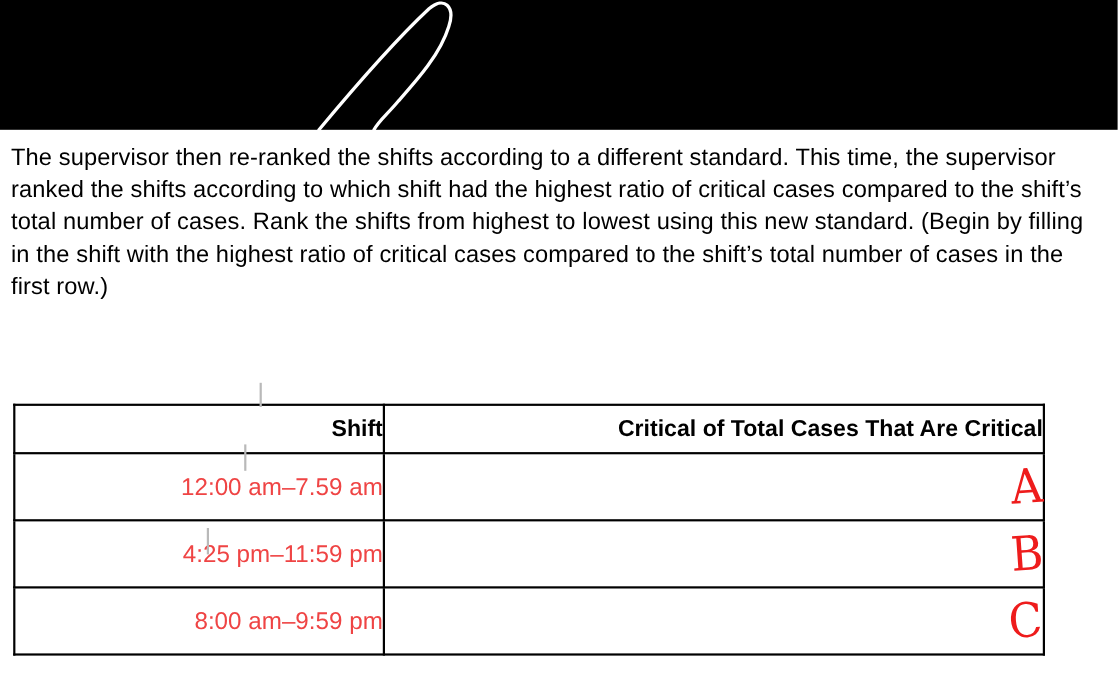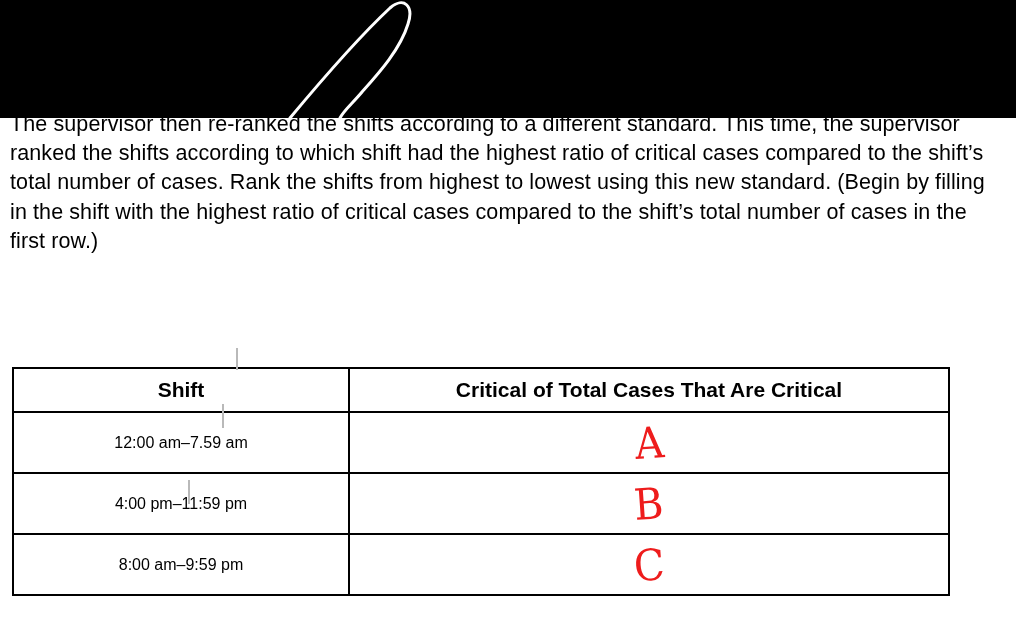--- a/index.html
+++ b/index.html
@@ -28,21 +28,21 @@
     position: absolute;
     left: 0;
     top: 0;
     width: 1016px;
     height: 120px;
   }
 
   .question-text {
     position: absolute;
     left: 10px;
-    top: 110px;
+    top: 129px;
     width: 996px;
     font-size: 21.5px;
     line-height: 1.36;
     color: #000000;
     letter-spacing: 0.1px;
   }
 
   .table-wrap {
     position: absolute;
     left: 12px;
@@ -51,36 +51,36 @@
   }
   table.shift-table {
     border-collapse: collapse;
     width: 936px;
     table-layout: fixed;
   }
   table.shift-table th,
   table.shift-table td {
     border: 2px solid #000000;
     padding: 0;
-    text-align: center;
+    text-align: right;
     vertical-align: middle;
   }
   table.shift-table th {
     font-size: 21px;
     font-weight: bold;
     height: 42px;
     color: #000000;
   }
   .col-shift { width: 336px; }
   .col-pct { width: 600px; }
 
   td.shift-cell {
     height: 59px;
-    font-size: 16px;
-    color: #000000;
+    font-size: 22px;
+    color: #ef4444;
   }
   td.answer-cell {
     height: 59px;
   }
   .handwritten {
     display: inline-block;
     color: #ee1c1c;
     font-family: "DejaVu Serif", serif;
     font-size: 40px;
     font-weight: normal;
@@ -120,21 +120,21 @@
       </tr>
     </thead>
     <tbody>
       <tr>
         <td class="shift-cell">12:00 am–7.59 am</td>
         <td class="answer-cell">
           <span class="handwritten">A</span>
         </td>
       </tr>
       <tr>
-        <td class="shift-cell">4:00 pm–11:59 pm</td>
+        <td class="shift-cell">4:25 pm–11:59 pm</td>
         <td class="answer-cell">
           <span class="handwritten">B</span>
         </td>
       </tr>
       <tr>
         <td class="shift-cell">8:00 am–9:59 pm</td>
         <td class="answer-cell">
           <span class="handwritten">C</span>
         </td>
       </tr>

